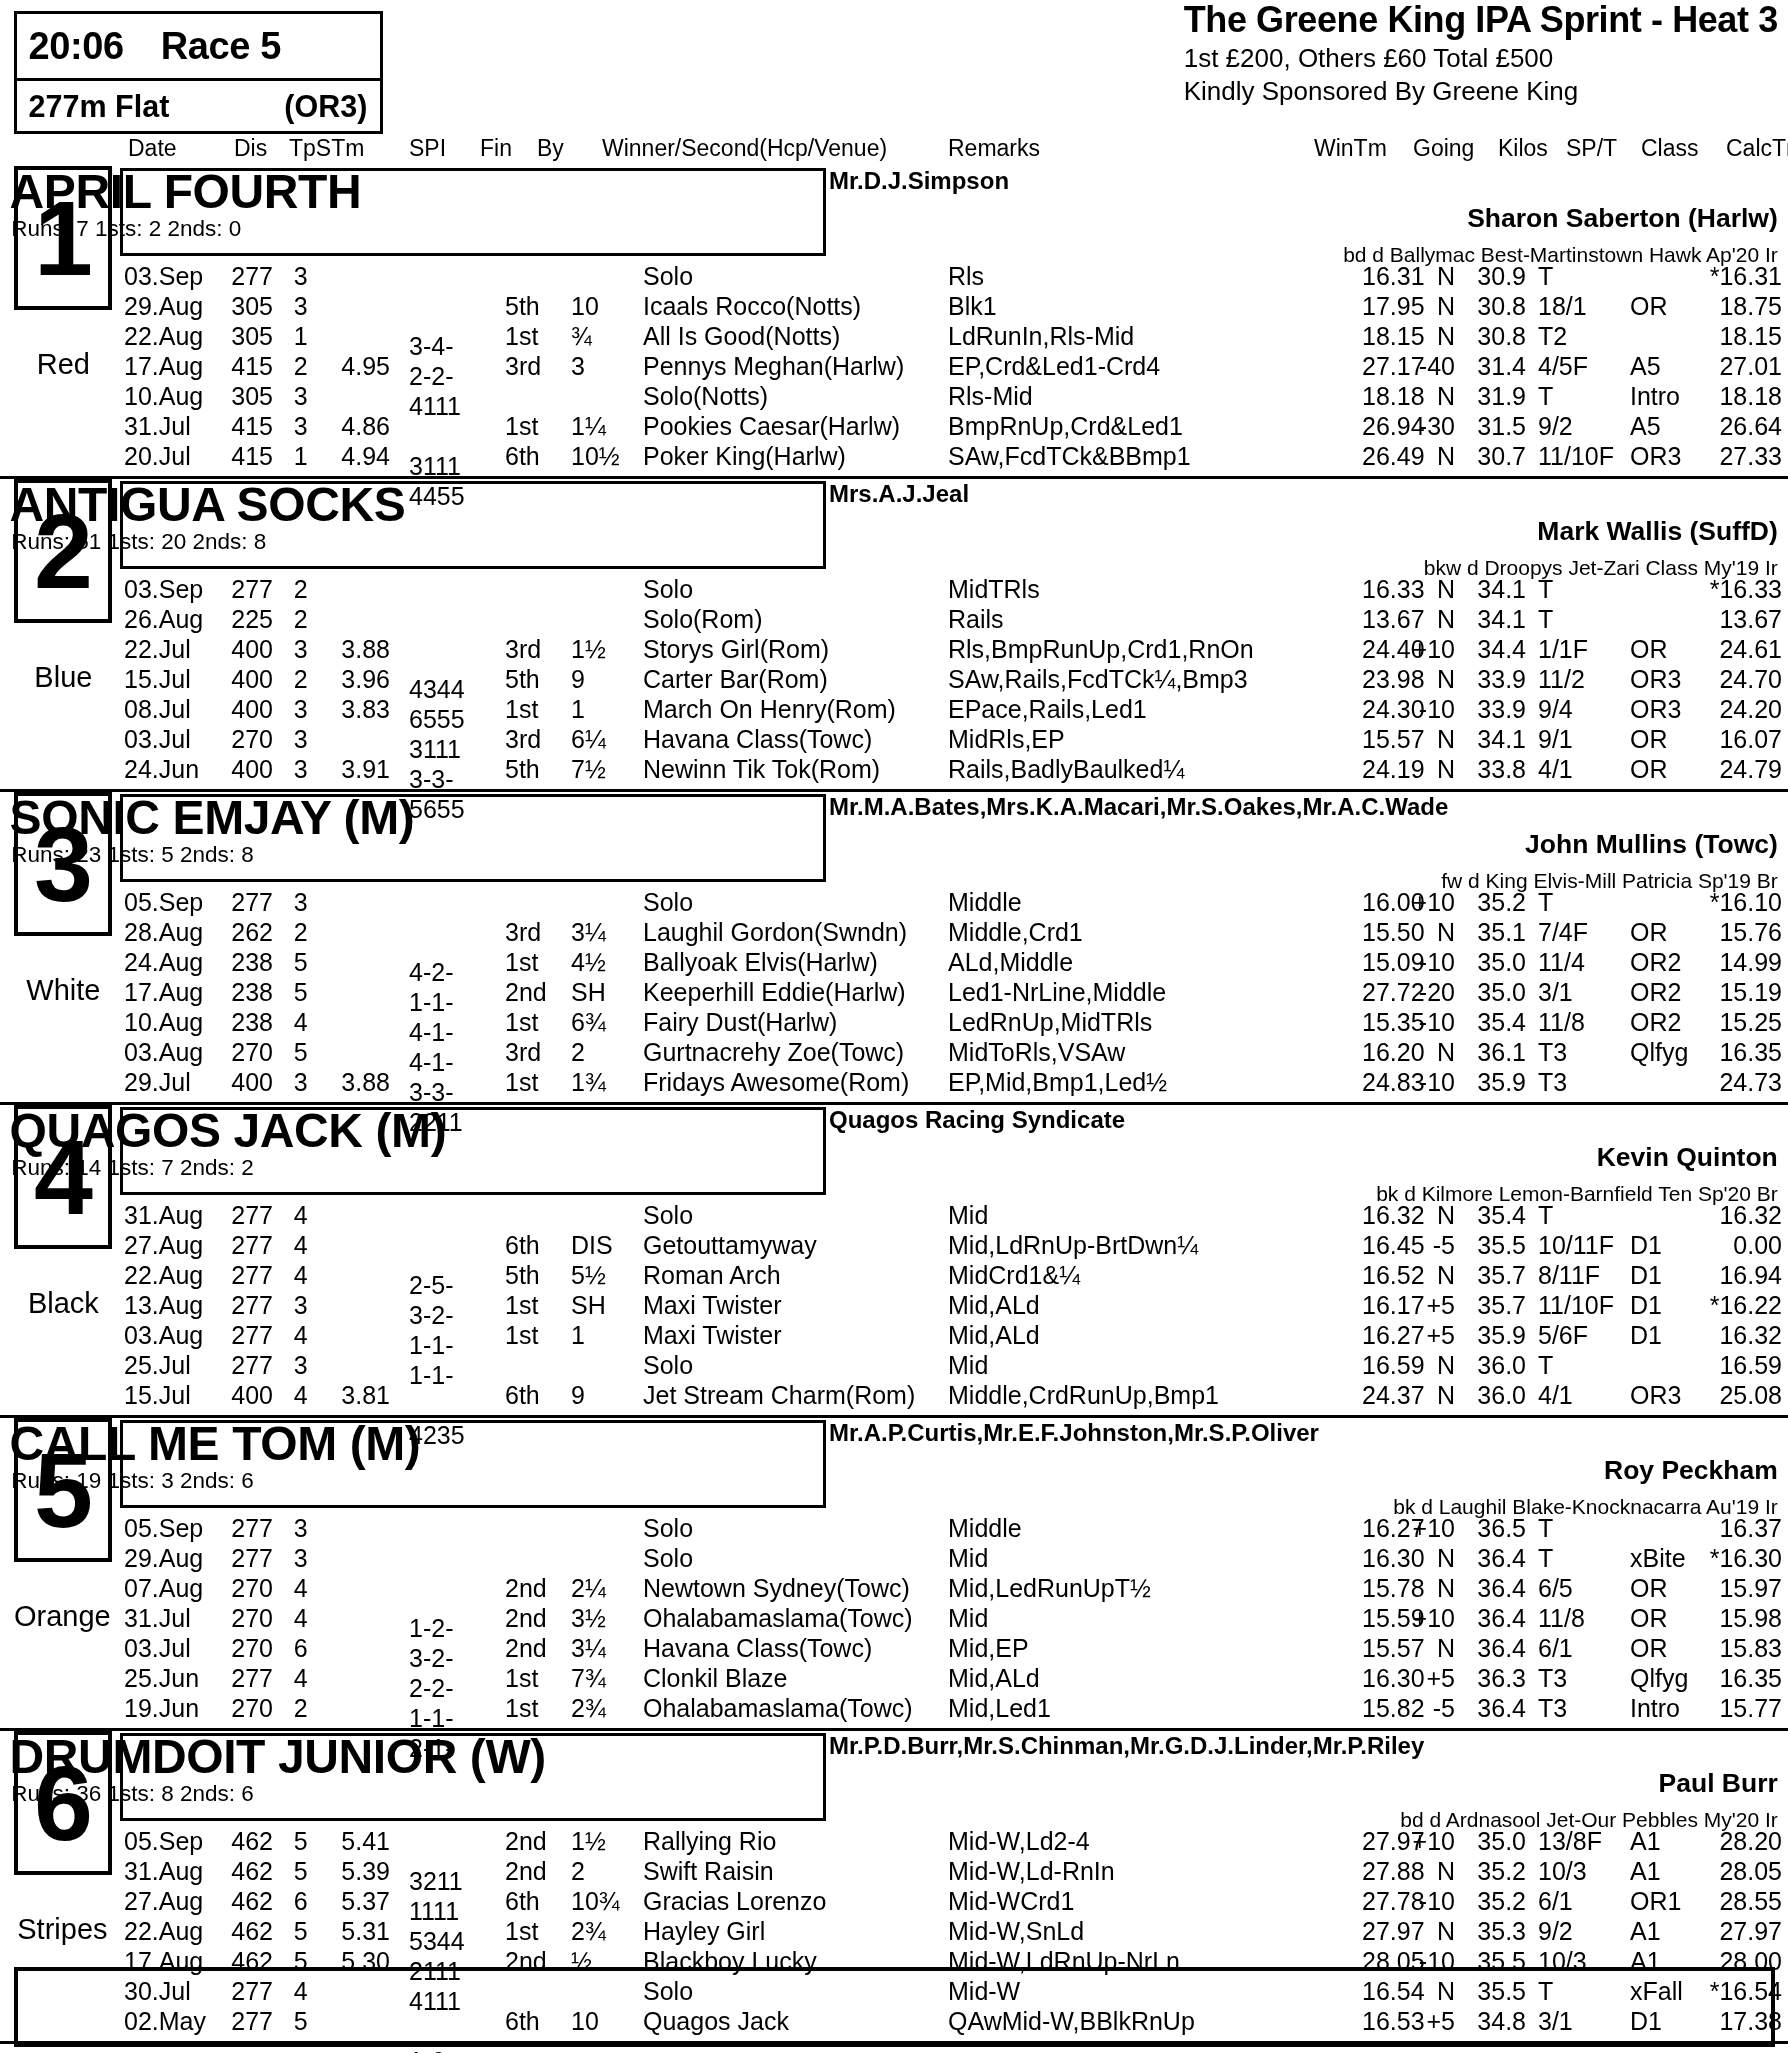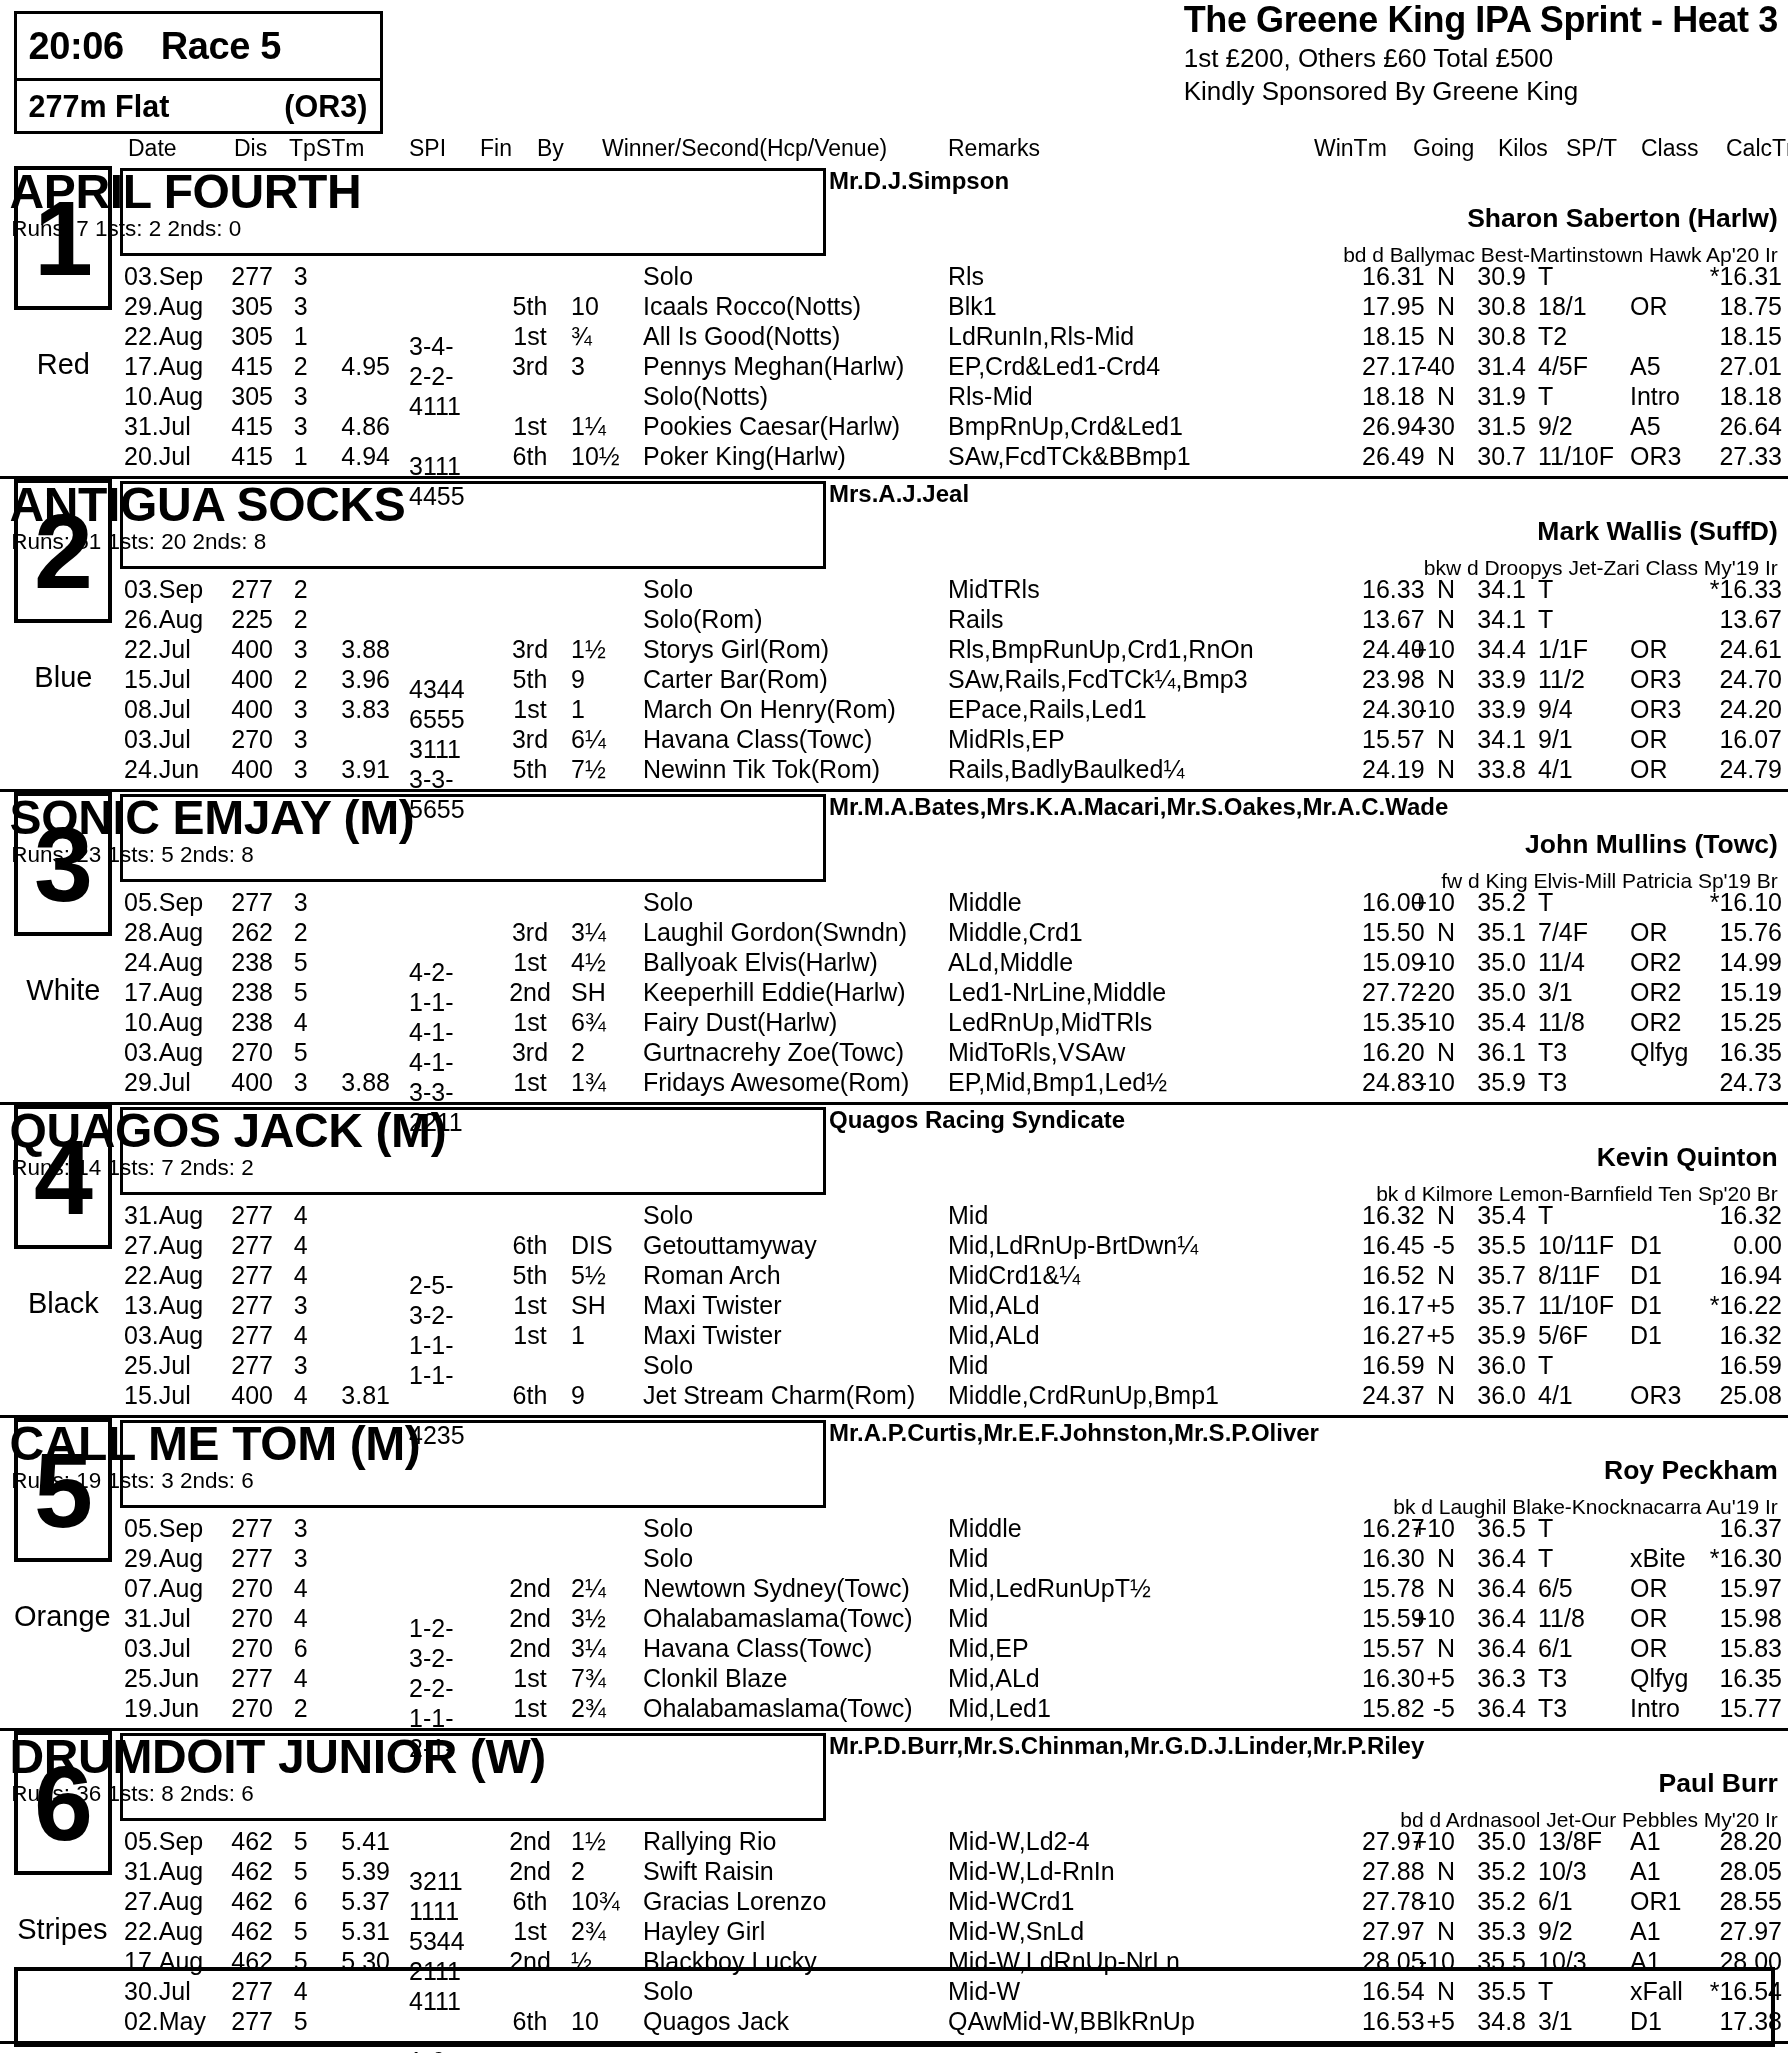--- a/index.html
+++ b/index.html
@@ -80,21 +80,21 @@
   .form{position:absolute;left:0;top:96px;width:1789px;}
   .frow{position:relative;height:30px;font-size:25px;white-space:nowrap;}
   .frow span{position:absolute;top:0;}
 
   
   .c-date{left:124px;}
   .c-dis {left:225px;width:48px;text-align:right;}
   .c-tp  {left:290px;width:17.6px;text-align:right;}
   .c-stm {left:318px;width:72px;text-align:right;}
   .c-spi {left:409px;width:77px;text-align:left;margin-top:40px;}
-  .c-fin {left:505px;width:50px;text-align:center;}
+  .c-fin {left:505px;width:50px;text-align:left;}
   .c-by  {left:571px;width:59px;text-align:left;}
   .c-win {left:643px;}
   .c-rem {left:948px;}
   .c-wtm {left:1362px;width:88px;}
   .c-goi {left:1394px;width:61px;text-align:right;}
   .c-kil {left:1463px;width:63px;text-align:right;}
   .c-spt {left:1538px;width:106px;text-align:left;}
   .c-cls {left:1630px;width:77px;text-align:left;}
   .c-cal {left:1691px;width:91px;text-align:right;}
 

